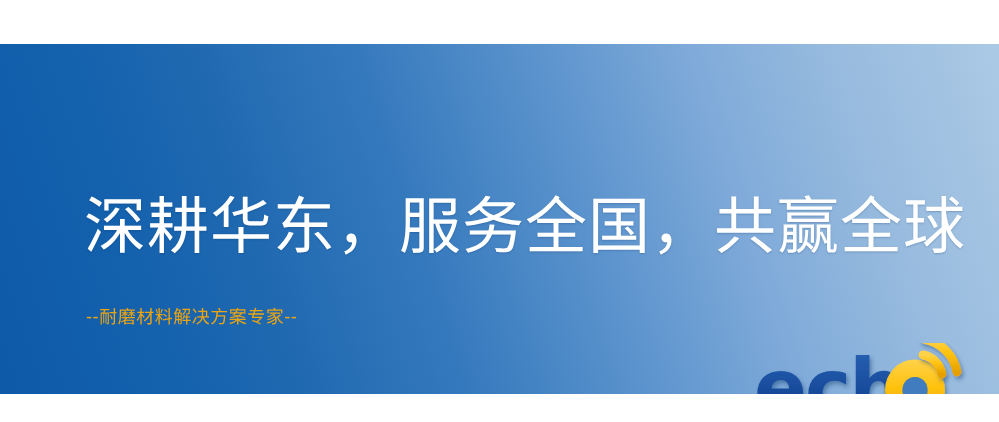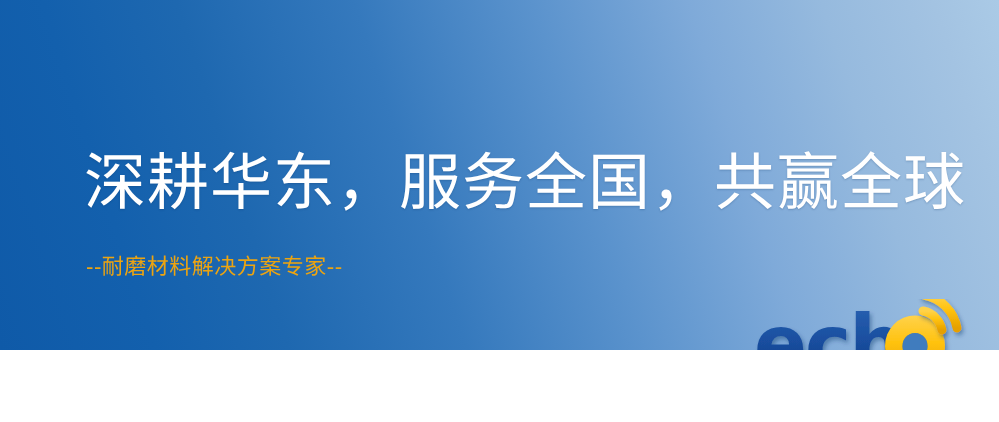--- a/index.html
+++ b/index.html
@@ -22,20 +22,21 @@
       linear-gradient(72deg,
         #0f5aa8 0%,
         #1360ad 14%,
         #1e68b0 26%,
         #3579bd 42%,
         #5b93cd 58%,
         #7faad9 72%,
         #96bade 84%,
         #a3c3e2 94%,
         #aacae6 100%);
+    margin-top: 44px;
   }
 
   
   .headline {
     position: absolute;
     left: 84px;
     top: 152px;
     font-family: "DejaVu Serif", "Liberation Serif", serif;
     font-size: 62px;
     line-height: 1;
@@ -43,23 +44,23 @@
     white-space: nowrap;
     letter-spacing: 1px;
     font-weight: 400;
     text-shadow: 0 1px 2px rgba(10, 50, 100, 0.25);
   }
 
   
   .subtitle {
     position: absolute;
     left: 86px;
-    top: 256px;
+    top: 264px;
     font-family: "DejaVu Serif", "Liberation Serif", serif;
-    font-size: 22px;
+    font-size: 18px;
     line-height: 1;
     color: #ecа200;
     color: #eca411;
     white-space: nowrap;
     letter-spacing: 0.5px;
     font-weight: 400;
   }
 
   
   .logo {

